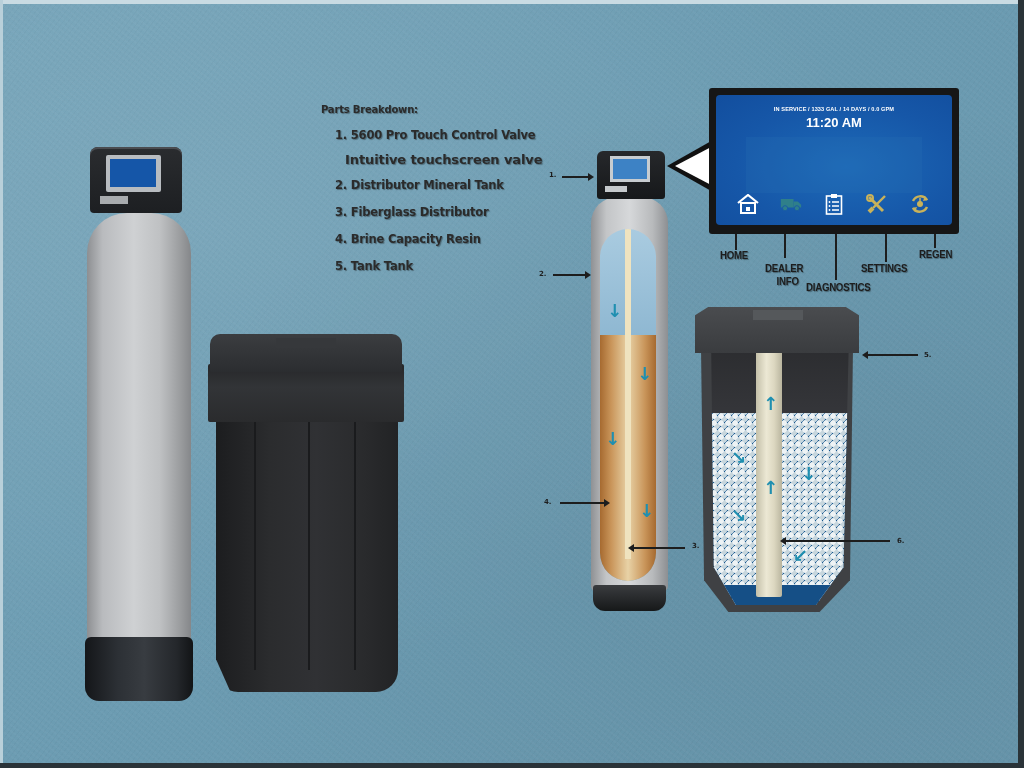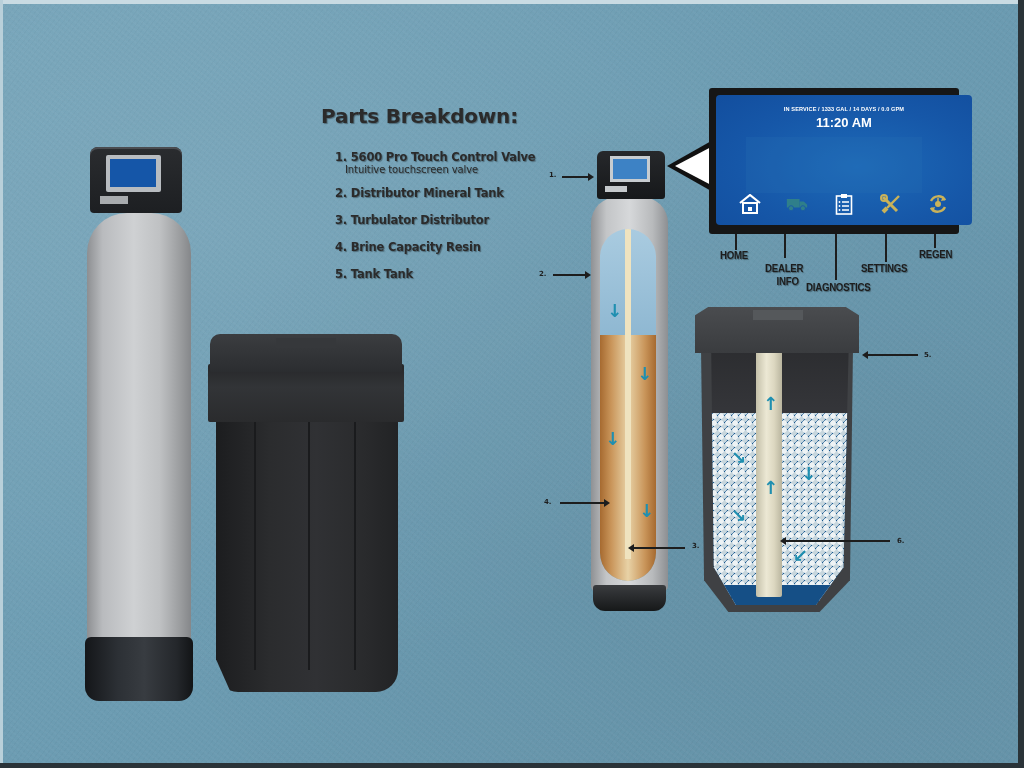--- a/index.html
+++ b/index.html
@@ -18,24 +18,24 @@
       repeating-linear-gradient(-53deg, rgba(0,0,0,0.025) 0 1px, transparent 1px 4px),
       linear-gradient(135deg, #74a3b8 0%, #6b9bb1 50%, #6897ad 100%);
   }
   .frame-top { position:absolute; left:0; top:0; width:1024px; height:4px; background:#c9dbe3; }
   .frame-left { position:absolute; left:0; top:0; width:3px; height:768px; background:#b9d0da; }
   .frame-right { position:absolute; right:0; top:0; width:6px; height:768px; background:#2a3338; }
   .frame-bottom { position:absolute; left:0; bottom:0; width:1024px; height:5px; background:#2a3338; }
 
   
   .parts { position:absolute; left:321px; top:104px; color:#2b2b2b; text-shadow: 1px 1px 1px rgba(0,0,0,0.35); }
-  .parts h1 { font-family:"DejaVu Sans", sans-serif; font-size:20px; font-weight:bold; letter-spacing:-0.2px; margin-bottom:22px; }
+  .parts h1 { font-family:"DejaVu Sans", sans-serif; font-size:10px; font-weight:bold; letter-spacing:-0.2px; margin-bottom:13px; }
   .parts ol { list-style:none; padding-left:14px; }
   .parts li { font-size:11.5px; font-weight:bold; margin-bottom:13px; white-space:nowrap; letter-spacing:-0.2px; }
-  .parts li .sub { display:block; font-size:10px; font-weight:normal; margin-top:0; margin-left:10px; letter-spacing:-0.1px; }
+  .parts li .sub { display:block; font-size:13px; font-weight:bold; margin-top:10px; margin-left:10px; letter-spacing:-0.1px; }
   .parts li.has-sub { margin-bottom:11px; }
 
   
   .tank-left { position:absolute; left:87px; top:213px; width:104px; height:488px; }
   .tank-left .body {
     position:absolute; left:0; top:0; width:104px; height:430px;
     border-radius:40px 40px 4px 4px;
     background: linear-gradient(90deg, #8d8f92 0%, #b9bbbe 15%, #cfd1d3 45%, #bfc1c3 70%, #9a9c9e 90%, #85878a 100%);
   }
   .tank-left .base {
@@ -120,21 +120,21 @@
     border-right:46px solid #111; }
   .callout-inner { position:absolute; left:675px; top:146px; width:0; height:0;
     border-top:20px solid transparent; border-bottom:20px solid transparent;
     border-right:38px solid #ffffff; }
 
   .touch-panel {
     position:absolute; left:709px; top:88px; width:250px; height:146px;
     background:#161616; border-radius:3px; padding:7px;
   }
   .touch-screen {
-    position:relative; width:256px; height:130px; border-radius:4px;
+    position:relative; width:236px; height:130px; border-radius:4px;
     background: radial-gradient(ellipse at 55% 55%, #1d6ab8 0%, #1657a8 60%, #124e9e 100%);
     overflow:hidden;
   }
   .touch-screen .status { position:absolute; left:0; top:11px; width:100%; text-align:center; color:#fff; font-size:5.6px; font-weight:bold; font-family:"Liberation Sans", sans-serif; letter-spacing:0.1px; }
   .touch-screen .clock { position:absolute; left:0; top:20px; width:100%; text-align:center; color:#fff; font-size:13px; font-weight:bold; font-family:"Liberation Sans", sans-serif; }
   .touch-screen .mid { position:absolute; left:30px; top:42px; width:176px; height:56px; background:rgba(40,110,180,0.25); }
   .touch-icons { position:absolute; left:0; top:98px; width:100%; display:flex; justify-content:space-around; padding:0 10px; }
   .ticon { width:22px; height:22px; display:flex; align-items:center; justify-content:center; }
 
   .icon-label { position:absolute; font-family:"Liberation Sans", sans-serif; font-weight:bold; font-size:11px; color:#1d1d1d; letter-spacing:-0.3px; text-shadow:1px 1px 1px rgba(0,0,0,0.35); line-height:13px; transform:scaleX(0.88); transform-origin:left top; }
@@ -216,21 +216,21 @@
       <span>1.</span>
       <span>5600 Pro Touch Control Valve</span>
       <span class="sub">Intuitive touchscreen valve</span>
     </li>
     <li>
       <span>2.</span>
       <span>Distributor Mineral Tank</span>
     </li>
     <li>
       <span>3.</span>
-      <span>Turbulator Distributor</span>
+      <span>Fiberglass Distributor</span>
     </li>
     <li>
       <span>4.</span>
       <span>Brine Capacity Resin</span>
     </li>
     <li>
       <span>5.</span>
       <span>Tank Tank</span>
     </li>
   </ol>

